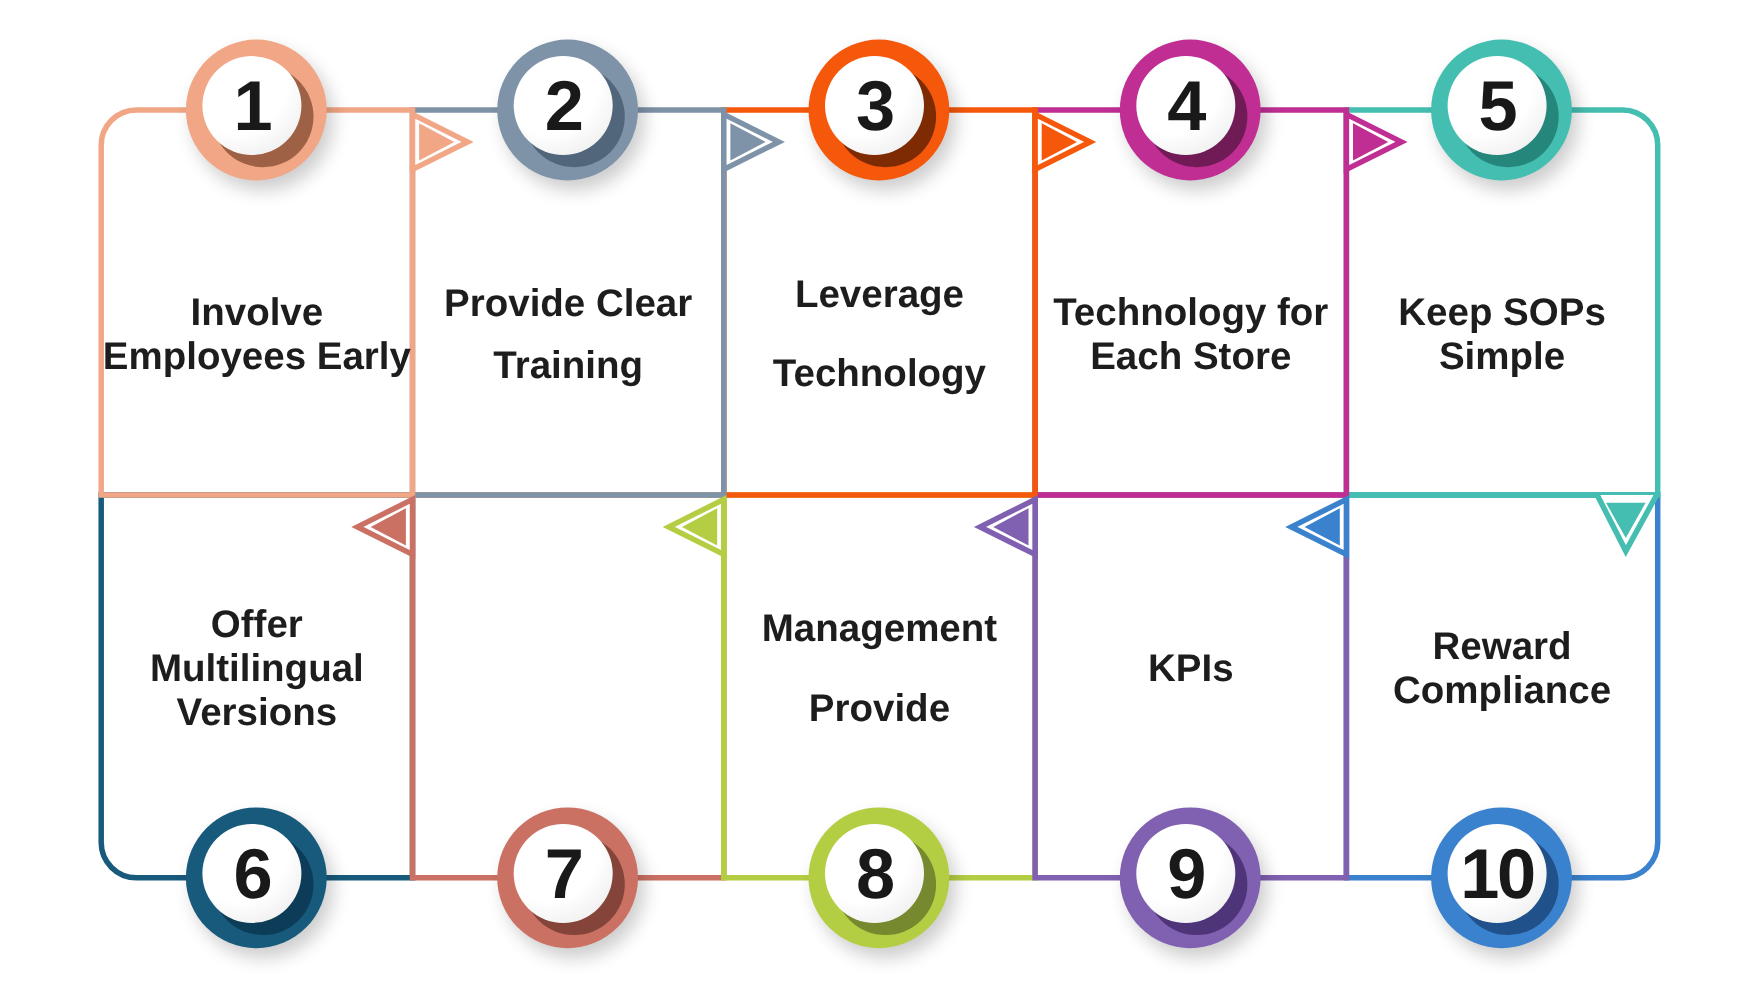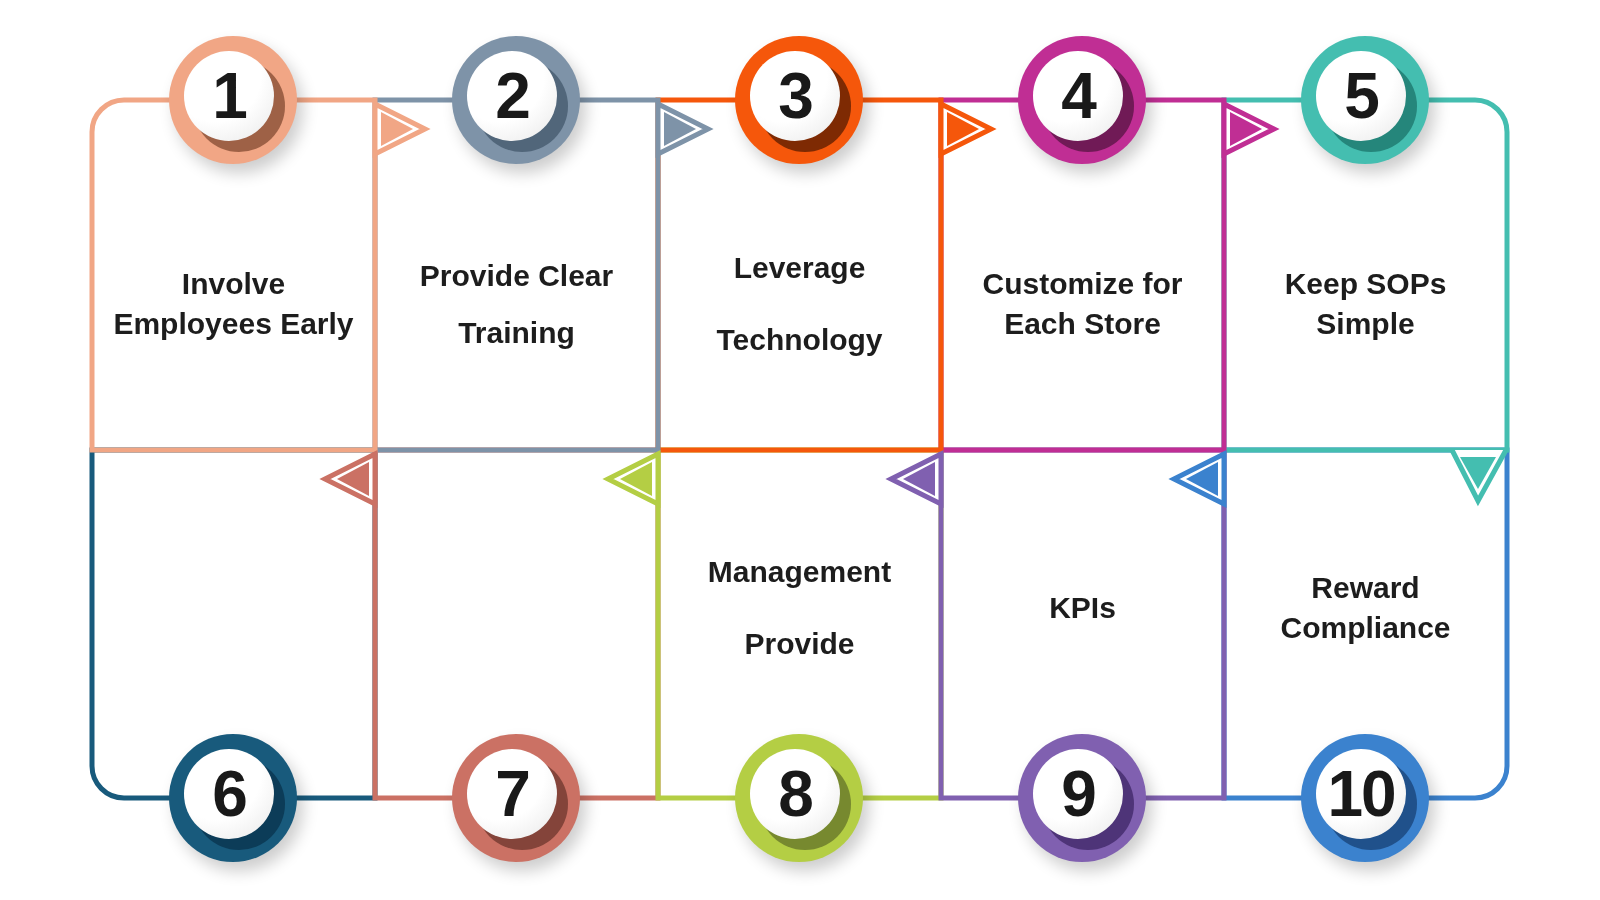--- a/index.html
+++ b/index.html
@@ -21,21 +21,21 @@
   }
   .step-circle .num {
     position:absolute; left:15px; top:15px; width:90px; height:90px; border-radius:50%;
     background:radial-gradient(circle at 35% 28%, #ffffff 52%, #e7e7e7 100%);
     display:flex; align-items:center; justify-content:center;
     font-size:64px; font-weight:bold; color:#191919; letter-spacing:-2px;
   }
   .step-label {
     position:absolute; width:283px; height:120px;
     display:flex; flex-direction:column; align-items:center; justify-content:center;
-    text-align:center; font-size:30px; line-height:40px; font-weight:bold; color:#1d1d1d;
+    text-align:center; font-size:35px; line-height:40px; font-weight:bold; color:#1d1d1d;
   }
   
   .col1 { left:169px; } .col2 { left:452px; } .col3 { left:735px; } .col4 { left:1018px; } .col5 { left:1301px; }
   .crow-top { top:36px; } .crow-bottom { top:734px; }
   
   .lcol1 { left:92px; } .lcol2 { left:375px;gap:17px; } .lcol3 { left:658px;gap:32px; } .lcol4 { left:941px; } .lcol5 { left:1224px;justify-content:center; }
   .lrow-top { top:244px; } .lrow-bottom { top:548px; }
 </style>
 </head>
 <body>
@@ -133,28 +133,32 @@
   </div>
   <div class="step-label lrow-top lcol2">
     <span>Provide Clear</span>
     <span>Training</span>
   </div>
   <div class="step-label lrow-top lcol3">
     <span>Leverage</span>
     <span>Technology</span>
   </div>
   <div class="step-label lrow-top lcol4">
-    <span>Customize for</span>
+    <span>Technology for</span>
     <span>Each Store</span>
   </div>
   <div class="step-label lrow-top lcol5">
     <span>Keep SOPs</span>
     <span>Simple</span>
   </div>
 
+  <div class="step-label lrow-bottom lcol1">
+    <span>Offer Multilingual</span>
+    <span>Versions</span>
+  </div>
   <div class="step-label lrow-bottom lcol3">
     <span>Management</span>
     <span>Provide</span>
   </div>
   <div class="step-label lrow-bottom lcol4">
     <span>KPIs</span>
   </div>
   <div class="step-label lrow-bottom lcol5">
     <span>Reward</span>
     <span>Compliance</span>

